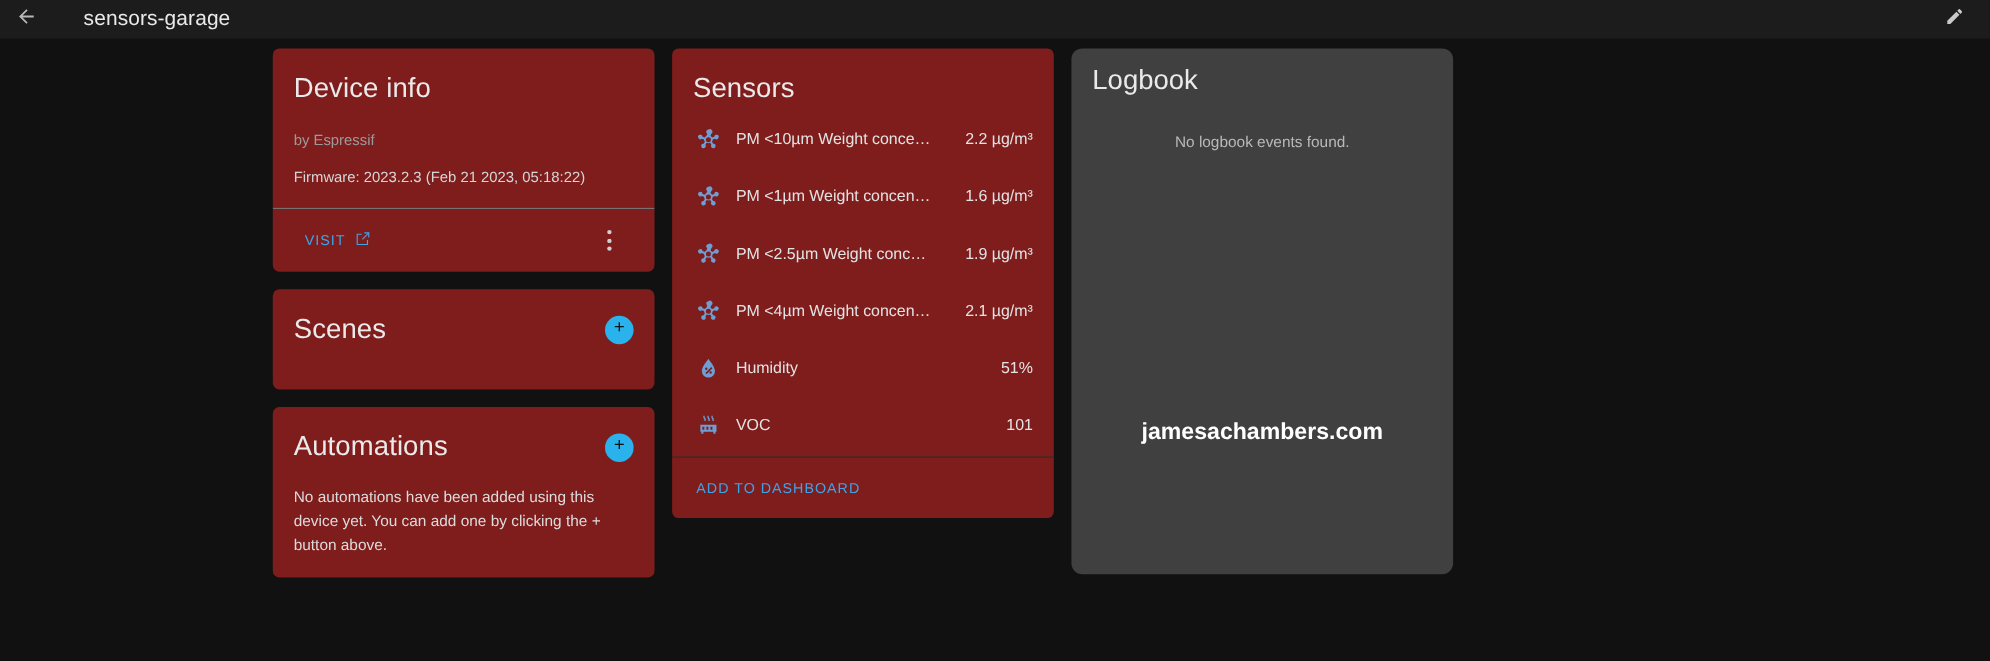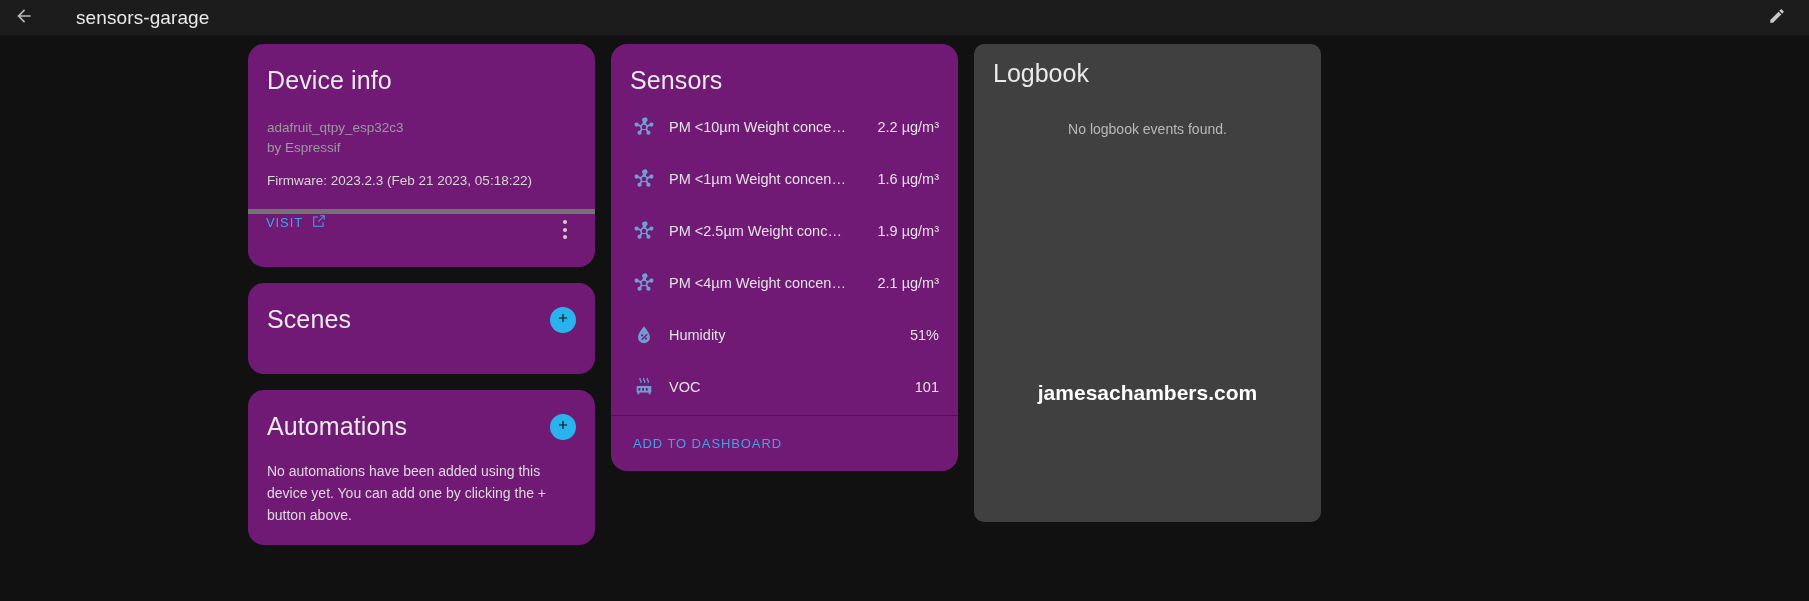--- a/index.html
+++ b/index.html
@@ -34,42 +34,42 @@
   .edit-btn svg { width: 18px; height: 18px; fill: #c9c9c9; }
 
   
   .columns {
     position: absolute; left: 248px; top: 44px;
     display: flex; gap: 16px;
   }
   .col { width: 347px; display: flex; flex-direction: column; gap: 16px; }
 
   .card {
-    background: #701a75;
-    border-radius: 16px;
+    background: #7f1d1d;
+    border-radius: 6px;
     overflow: hidden;
   }
 
   
   .card-pad { padding: 22px 19px 19px 19px; }
   .card-title {
     font-size: 25px; font-weight: 400; color: #eaeaea;
     letter-spacing: .1px;
   }
   .dev-model {
     margin-top: 23px; font-size: 13.5px; color: #9b9b9b; line-height: 20px;
   }
   .dev-fw {
     margin-top: 13px; font-size: 13.5px; color: #d6d6d6; line-height: 19px;
     white-space: nowrap;
   }
   .card-actions {
-    border-top: 5px solid #737373;
-    height: 58px; padding: 0 18px;
-    display: flex; align-items: flex-start; justify-content: space-between;
+    border-top: 1px solid #737373;
+    height: 58px; padding: 0 29px;
+    display: flex; align-items: center; justify-content: space-between;
   }
   .visit-link {
     display: flex; align-items: center; gap: 9px;
     color: #3fa3e8; font-size: 13px; letter-spacing: .9px;
     font-weight: 500; cursor: pointer;
   }
   .visit-link svg { width: 14px; height: 14px; fill: none; stroke: #3fa3e8; stroke-width: 1.8; }
   .kebab { display: flex; flex-direction: column; gap: 3.5px; cursor: pointer; padding: 6px 10px; }
   .kebab i { width: 4px; height: 4px; border-radius: 50%; background: #cfcfcf; display: block; }
 
@@ -145,21 +145,20 @@
   </div>
 
   <div class="columns">
 
     <div class="col">
 
       <div class="card">
         <div class="card-pad">
           <div class="card-title">Device info</div>
           <div class="dev-model">
-            <div>adafruit_qtpy_esp32c3</div>
             <div>by Espressif</div>
           </div>
           <div class="dev-fw">Firmware: 2023.2.3 (Feb 21 2023, 05:18:22)</div>
         </div>
         <div class="card-actions">
           <div class="visit-link">
             <span>VISIT</span>
             <span>
               <svg viewBox="0 0 24 24">
                 <polyline points="14,3 21,3 21,10"></polyline>

